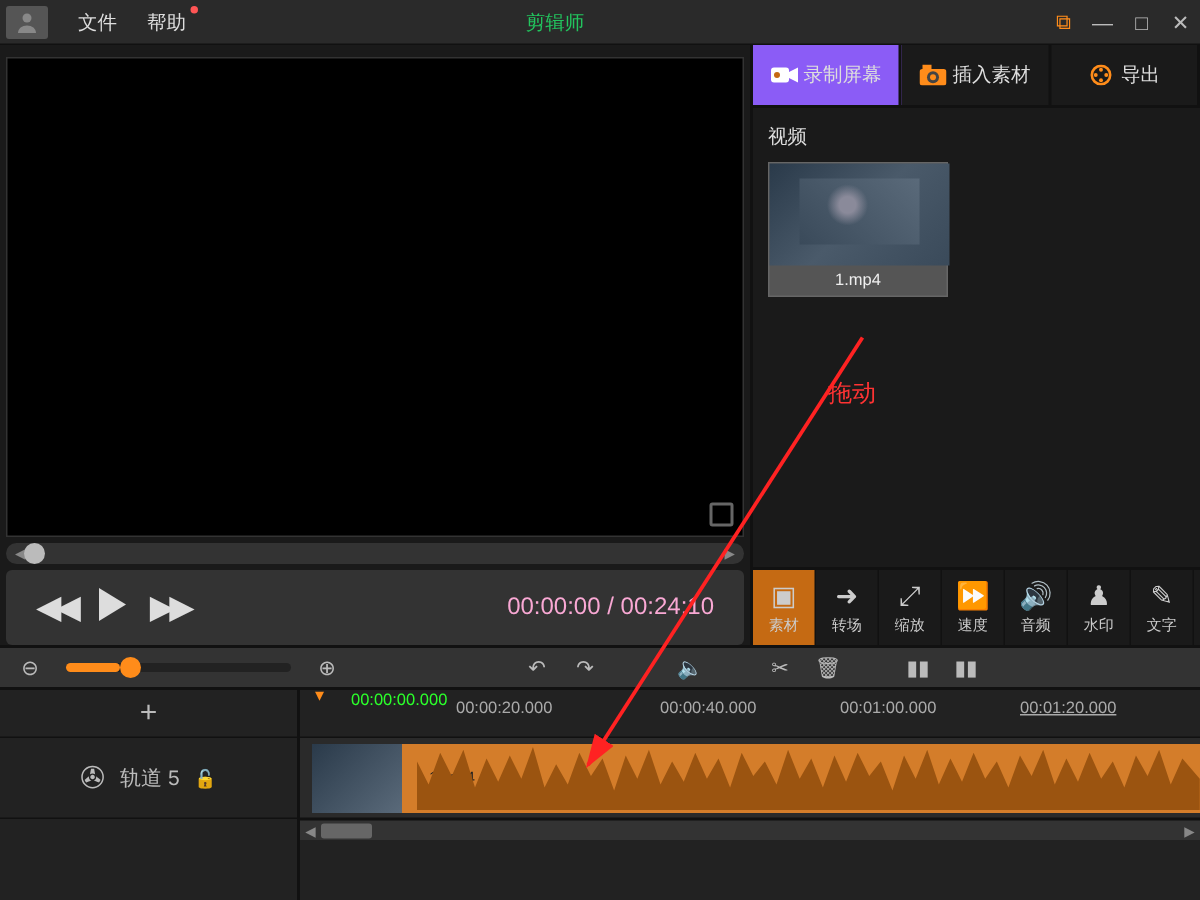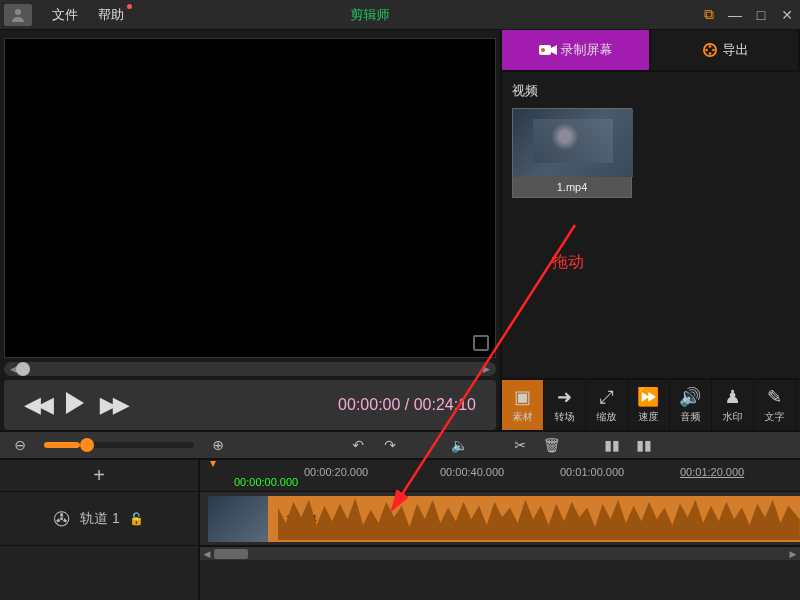--- a/index.html
+++ b/index.html
@@ -29,21 +29,21 @@
 .transport { height:50px; margin:4px 4px 0 4px; background:#333; border-radius:4px; display:flex; align-items:center; padding:0 20px;}
 .transport-btn { margin-right:16px; cursor:pointer;}
 .transport .timecode { margin-left:auto; font-size:16px; color:#f9a8d4;}
 .play-icon { display:inline-block; width:0; height:0; border-left:18px solid #ddd; border-top:11px solid transparent; border-bottom:11px solid transparent;}
 .rw-icon, .ff-icon { font-size:22px; color:#ddd; letter-spacing:-4px;}
 
 
 .right-panel { flex:1; border-left:2px solid #111; display:flex; flex-direction:column;}
 .top-tabs { height:42px; display:flex; border-bottom:2px solid #111;}
 .top-tab { flex:1; display:flex; align-items:center; justify-content:center; font-size:13px; color:#ddd; border-right:2px solid #111; cursor:pointer; gap:4px;}
-.top-tab.active { background:#a21caf;}
+.top-tab.active { background:#8b5cf6;}
 .ico { width:18px; height:14px;}
 
 .asset-area { flex:1; padding:10px; position:relative;}
 .asset-label { color:#ddd; font-size:13px; margin-bottom:8px;}
 .asset-item { width:120px; background:#555; border:1px solid #666;}
 .asset-thumb { width:120px; height:68px; background:linear-gradient(135deg,#2a3a4a,#4a5a6a,#3a4a5a); position:relative;}
 .asset-thumb::after { content:""; position:absolute; inset:10px 20px 14px 20px; background:radial-gradient(circle at 40% 40%, #8a8a9a 10%, transparent 25%), linear-gradient(45deg,#3a4a5a,#5a6a7a);}
 .asset-name { text-align:center; font-size:11px; color:#eee; padding:4px;}
 .drag-hint { position:absolute; left:50px; top:180px; color:#f33; font-size:16px;}
 
@@ -64,21 +64,21 @@
 .timeline { display:flex; height:140px; background:#222;}
 .track-header { width:200px; border-right:2px solid #111;}
 .track-header-row { height:32px; border-bottom:1px solid #111; display:flex; align-items:center; justify-content:center; font-size:20px; color:#bbb; cursor:pointer;}
 .track-header-row.track { height:54px; font-size:14px; gap:10px;}
 .reel-icon { font-size:20px;}
 .lock-icon { font-size:12px; color:#888;}
 
 .track-body { flex:1; position:relative; overflow:hidden;}
 .ruler { height:32px; background:#222; border-bottom:1px solid #111; display:flex; position:relative;}
 .ruler-tick { position:absolute; top:6px; font-size:11px; color:#aaa;}
-.playhead { position:absolute; left:14px; top:16px; font-size:11px; color:#2bff2b; z-index:2;padding-left:20px;}
+.playhead { position:absolute; left:14px; top:1px; font-size:11px; color:#2bff2b; z-index:2;padding-left:20px;}
 .playhead-marker { position:absolute; left:10px; top:-4px; color:#ff8c1a; font-size:12px; z-index:2;}
 
 .track-lane { height:54px; position:relative; background:#2a2a2a; border-bottom:1px solid #111;}
 .clip { position:absolute; left:8px; top:4px; right:0; height:46px; background:#d47d2a; display:flex; align-items:center; overflow:hidden;}
 .clip-thumb { width:60px; height:46px; background:linear-gradient(135deg,#2a3a4a,#5a6a7a); flex-shrink:0;}
 .clip-label { font-size:11px; color:#222; margin-left:18px;}
 .waveform { position:absolute; left:70px; right:0; top:0; bottom:0;}
 
 .hscroll { height:14px; background:#333; position:relative; border-top:1px solid #111;}
 .hscroll-thumb { position:absolute; left:2px; top:2px; width:34px; height:10px; background:#666; border-radius:2px;}
@@ -131,20 +131,29 @@
 
   <div class="right-panel">
     <div class="top-tabs">
       <div class="top-tab active">
         <svg class="ico" viewBox="0 0 18 14">
             <rect x="0" y="2" width="12" height="10" rx="2" fill="#fff"></rect>
             <path d="M12 5l6-3v10l-6-3z" fill="#fff"></path>
             <circle cx="4" cy="7" r="2" fill="#c56a13"></circle>
           </svg>
         <span>录制屏幕</span>
+      </div>
+      <div class="top-tab">
+        <svg class="ico" viewBox="0 0 18 14">
+            <rect x="0" y="3" width="18" height="11" rx="2" fill="#ff8c1a"></rect>
+            <rect x="2" y="0" width="6" height="4" fill="#ff8c1a"></rect>
+            <circle cx="9" cy="8.5" r="4" fill="#444"></circle>
+            <circle cx="9" cy="8.5" r="2" fill="#ff8c1a"></circle>
+          </svg>
+        <span>插入素材</span>
       </div>
       <div class="top-tab">
         <svg class="ico" viewBox="0 0 16 16">
             <circle cx="8" cy="8" r="7" fill="none" stroke="#ff8c1a" stroke-width="2"></circle>
             <circle cx="8" cy="4" r="1.5" fill="#ff8c1a"></circle>
             <circle cx="8" cy="12" r="1.5" fill="#ff8c1a"></circle>
             <circle cx="4" cy="8" r="1.5" fill="#ff8c1a"></circle>
             <circle cx="12" cy="8" r="1.5" fill="#ff8c1a"></circle>
           </svg>
         <span>导出</span>
@@ -211,21 +220,21 @@
   <div style="width:20px;"></div>
   <div class="tool-btn">▮▮</div>
   <div class="tool-btn">▮▮</div>
 </div>
 
 <div class="timeline">
   <div class="track-header">
     <div class="track-header-row">+</div>
     <div class="track-header-row track">
       <span class="reel-icon">✇</span>
-      <span>轨道 1</span>
+      <span>轨道 5</span>
       <span class="lock-icon">🔓</span>
     </div>
   </div>
   <div class="track-body">
     <div class="ruler">
       <span class="playhead-marker">▾</span>
       <span class="playhead">00:00:00.000</span>
       <span class="ruler-tick" style="left:104px;">00:00:20.000</span>
       <span class="ruler-tick" style="left:240px;">00:00:40.000</span>
       <span class="ruler-tick" style="left:360px;">00:01:00.000</span>

